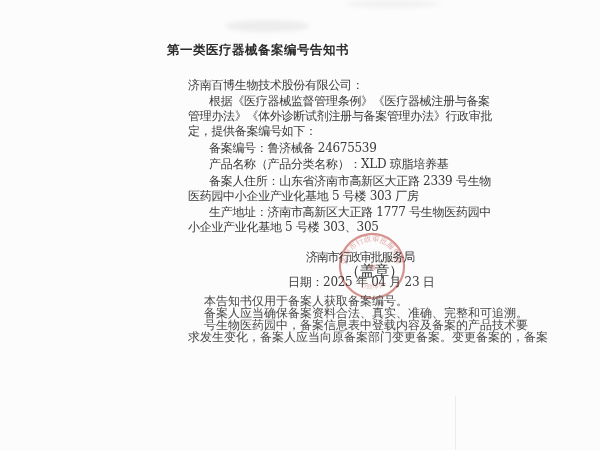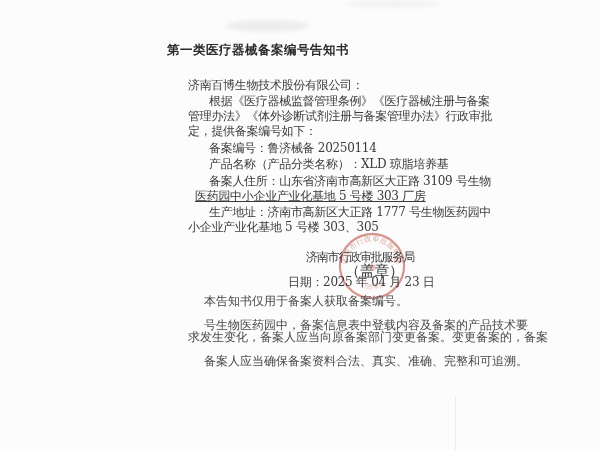--- a/index.html
+++ b/index.html
@@ -65,24 +65,24 @@
   <div id="page-edge-line"></div>
 
   <div class="doc-title">第一类医疗器械备案编号告知书</div>
 
   <div class="line" style="left:188px;top:77px;">济南百博生物技术股份有限公司：</div>
 
   <div class="line" style="left:209px;top:93px;">根据《医疗器械监督管理条例》《医疗器械注册与备案</div>
   <div class="line" style="left:188px;top:108px;">管理办法》《体外诊断试剂注册与备案管理办法》行政审批</div>
   <div class="line" style="left:188px;top:123px;">定，提供备案编号如下：</div>
 
-  <div class="line" style="left:209px;top:140px;">备案编号：鲁济械备 20250114</div>
+  <div class="line" style="left:209px;top:140px;">备案编号：鲁济械备 24675539</div>
   <div class="line" style="left:209px;top:156px;">产品名称（产品分类名称）：XLD 琼脂培养基</div>
-  <div class="line" style="left:209px;top:173px;">备案人住所：山东省济南市高新区大正路 3109 号生物</div>
-  <div class="line" style="left:195px;top:188px;text-decoration:underline;">医药园中小企业产业化基地 5 号楼 303 厂房</div>
+  <div class="line" style="left:209px;top:173px;">备案人住所：山东省济南市高新区大正路 2339 号生物</div>
+  <div class="line" style="left:188px;top:188px;">医药园中小企业产业化基地 5 号楼 303 厂房</div>
   <div class="line" style="left:209px;top:204px;">生产地址：济南市高新区大正路 1777 号生物医药园中</div>
   <div class="line" style="left:188px;top:219px;">小企业产业化基地 5 号楼 303、305</div>
 
   <div class="line" style="left:306px;top:249px;letter-spacing:-1.2px;">济南市行政审批服务局</div>
   <div class="line" style="left:345px;top:262px;font-size:15px;">（盖章）</div>
   <div class="line" style="left:288px;top:274px;">日期：2025 年 04 月 23 日</div>
 
   <svg class="seal-svg" width="100" height="100" viewBox="0 0 100 100" style="transform:rotate(-8deg);">
     <circle cx="50" cy="50" r="32" fill="none" stroke-width="2.2" opacity="0.85" stroke="#c96862"></circle>
     <defs>
@@ -93,17 +93,17 @@
       <textPath href="#sealArcTop" startOffset="6%">济南市行政审批服务局</textPath>
     </text>
     <text class="seal-text" x="50" y="55" font-size="13" text-anchor="middle" opacity="0.5">★</text>
     <text class="seal-text" x="66" y="49" font-size="6" opacity="0.55">2022</text>
     <text class="seal-text" font-size="6.5" opacity="0.5">
       <textPath href="#sealArcBottom" startOffset="18%">行政审批</textPath>
     </text>
   </svg>
 
   <div class="note-line" style="left:204px;top:293px;">本告知书仅用于备案人获取备案编号。</div>
-  <div class="note-line" style="left:204px;top:305px;margin-top:48px;">备案人应当确保备案资料合法、真实、准确、完整和可追溯。</div>
+  <div class="note-line" style="left:204px;top:305px;">备案人应当确保备案资料合法、真实、准确、完整和可追溯。</div>
   <div class="note-line" style="left:204px;top:317px;">号生物医药园中，备案信息表中登载内容及备案的产品技术要</div>
   <div class="note-line" style="left:188px;top:329px;">求发生变化，备案人应当向原备案部门变更备案。变更备案的，备案</div>
 
 </div>
 
 </body></html>

